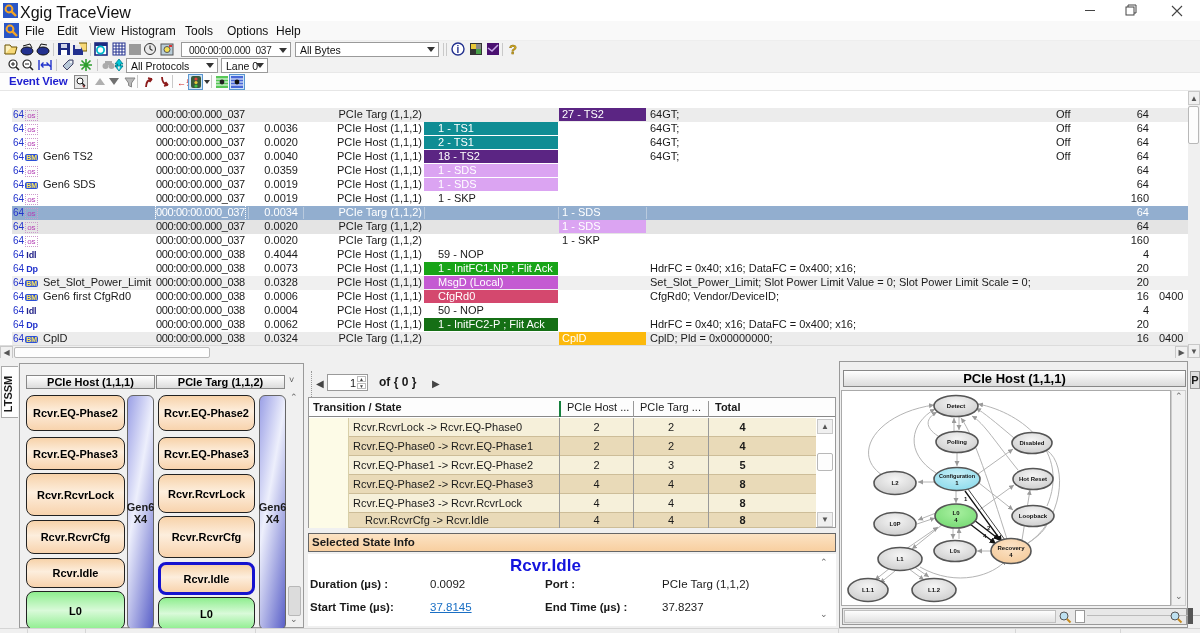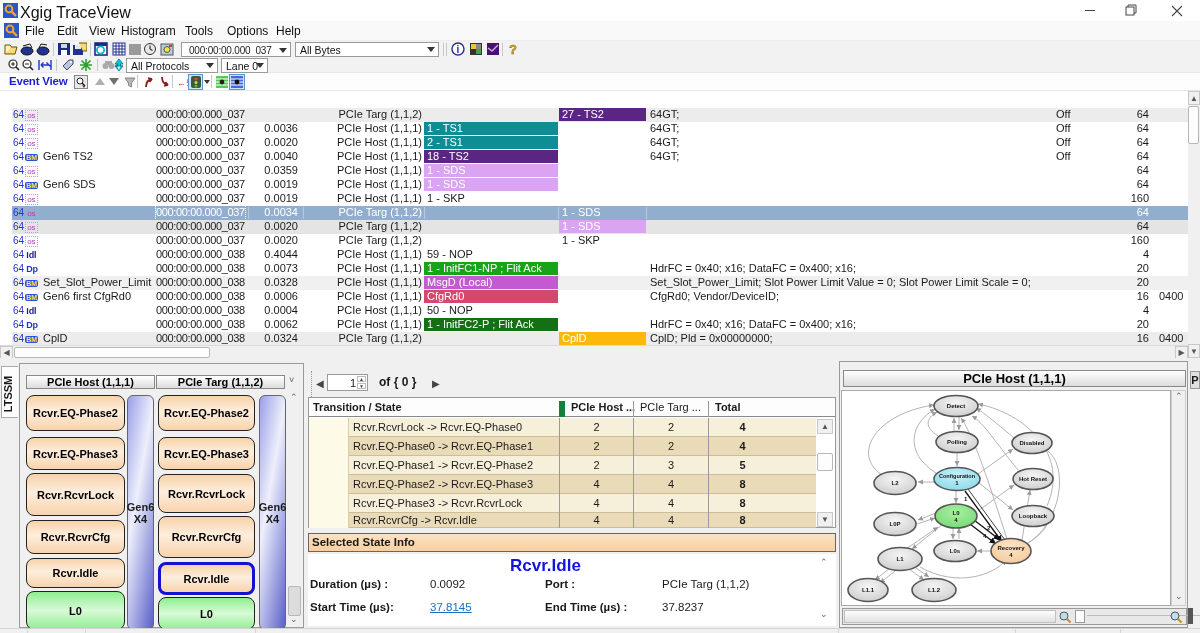--- a/index.html
+++ b/index.html
@@ -27,21 +27,21 @@
 .r.g{background:#ececec}
 .r.g2{background:#e4e4e4}
 .r.g3{background:#f0f0f0}
 .r.sel{background:#92aecf;color:#fff}
 .r s{position:absolute;top:0;height:14px;line-height:13px;white-space:nowrap;text-decoration:none;font-size:11px}
 .ci{left:1px;width:29px}
 .cb{left:31px}
 .ct{left:144px;letter-spacing:-0.35px}
 .cd{left:234px;width:52px;text-align:right}
 .cp{left:290px;width:120px;text-align:right}
-.cdn{left:412px;width:134px;color:#fff;padding-left:3px;height:13px!important;line-height:13px!important}
+.cdn{left:412px;width:134px;color:#fff;padding-left:14px;height:13px!important;line-height:13px!important}
 .cup{left:547px;width:87px;color:#fff;padding-left:3px;height:13px!important;line-height:13px!important}
 .cs{left:638px}
 .ca{left:1044px}
 .cy{left:1102px;width:35px;text-align:right}
 .cg{left:1147px}
 .teal{background:#0f8d94}.pur{background:#5b2583}.vio{background:#dba4f2}
 .grn{background:#18a418}.dgrn{background:#156f15}.orc{background:#c45ad2}
 .cri{background:#d4486e}.amb{background:#fcb90c}
 .pln{color:#1a1a1a!important}
 .n64{color:#2233cc;font-size:10px}
@@ -488,31 +488,31 @@
     <span class="abs" style="right:11px;top:2px">1</span>
     <span class="abs" style="right:1px;top:1px;width:9px;height:6px;border:1px solid #bbb;font-size:5px;text-align:center;line-height:5px;color:#444">▲</span>
     <span class="abs" style="right:1px;top:8px;width:9px;height:6px;border:1px solid #bbb;font-size:5px;text-align:center;line-height:5px;color:#444">▼</span>
   </div>
   <span class="abs" style="left:73px;top:14px;font-weight:700;font-size:12px">of { 0 }</span>
   <span class="abs" style="left:126px;top:17px;color:#444;font-size:10px">▶</span>
 
   <div class="abs" style="left:2px;top:36px;width:528px;height:131px;background:#fff;border:1px solid #999">
     <div class="abs" style="left:0;top:0;width:526px;height:19px;background:#fdfdfd;border-bottom:1px solid #888">
       <span class="abs" style="left:4px;top:3px;font-weight:700">Transition / State</span>
-      <span class="abs" style="left:250px;top:3px;font-weight:700;border-left:6px solid #15803d;padding-left:6px;height:16px">PCIe Host ...</span>
+      <span class="abs" style="left:250px;top:3px;font-weight:400;border-left:2px solid #15803d;padding-left:6px;height:16px">PCIe Host ...</span>
       <span class="abs" style="left:324px;top:3px;font-weight:400;border-left:1px solid #999;padding-left:6px;height:16px">PCIe Targ ...</span>
       <span class="abs" style="left:399px;top:3px;font-weight:700;border-left:1px solid #999;padding-left:6px;height:16px">Total</span>
     </div>
     <div class="abs" style="left:0;top:20px;width:40px;height:110px;background:#fdfbe7;border-right:1px solid #d8cfa8"></div>
     <div class="trow lt" style="top:20px;left:40px"><span style="padding-left:4px">Rcvr.RcvrLock -&gt; Rcvr.EQ-Phase0</span><span class="tcell" style="left:210px;width:74px">2</span><span class="tcell" style="left:284px;width:75px">2</span><span class="tcell bold" style="left:359px;width:68px">4</span></div>
     <div class="trow dk" style="top:39px;left:40px"><span style="padding-left:4px">Rcvr.EQ-Phase0 -&gt; Rcvr.EQ-Phase1</span><span class="tcell" style="left:210px;width:74px">2</span><span class="tcell" style="left:284px;width:75px">2</span><span class="tcell bold" style="left:359px;width:68px">4</span></div>
     <div class="trow lt" style="top:58px;left:40px"><span style="padding-left:4px">Rcvr.EQ-Phase1 -&gt; Rcvr.EQ-Phase2</span><span class="tcell" style="left:210px;width:74px">2</span><span class="tcell" style="left:284px;width:75px">3</span><span class="tcell bold" style="left:359px;width:68px">5</span></div>
     <div class="trow dk" style="top:77px;left:40px"><span style="padding-left:4px">Rcvr.EQ-Phase2 -&gt; Rcvr.EQ-Phase3</span><span class="tcell" style="left:210px;width:74px">4</span><span class="tcell" style="left:284px;width:75px">4</span><span class="tcell bold" style="left:359px;width:68px">8</span></div>
     <div class="trow lt" style="top:96px;left:40px"><span style="padding-left:4px">Rcvr.EQ-Phase3 -&gt; Rcvr.RcvrLock</span><span class="tcell" style="left:210px;width:74px">4</span><span class="tcell" style="left:284px;width:75px">4</span><span class="tcell bold" style="left:359px;width:68px">8</span></div>
-    <div class="trow dk" style="top:115px;left:40px;height:15px;line-height:15px"><span style="padding-left:4px">Rcvr.RcvrCfg -&gt; Rcvr.Idle</span><span class="tcell" style="left:210px;width:74px;height:15px">4</span><span class="tcell" style="left:284px;width:75px;height:15px">4</span><span class="tcell bold" style="left:359px;width:68px;height:15px">8</span></div>
+    <div class="trow dk" style="top:115px;left:40px;height:15px;line-height:15px"><span style="padding-left:16px">Rcvr.RcvrCfg -&gt; Rcvr.Idle</span><span class="tcell" style="left:210px;width:74px;height:15px">4</span><span class="tcell" style="left:284px;width:75px;height:15px">4</span><span class="tcell bold" style="left:359px;width:68px;height:15px">8</span></div>
     <div class="sbtn" style="left:508px;top:21px;width:16px;height:15px;font-size:8px;line-height:14px">▲</div>
     <div class="thumb" style="left:508px;top:55px;width:16px;height:18px"></div>
     <div class="sbtn" style="left:508px;top:114px;width:16px;height:15px;font-size:8px;line-height:14px">▼</div>
   </div>
 
   <div class="abs" style="left:2px;top:172px;width:528px;height:19px;background:linear-gradient(180deg,#fce3c4,#f8cfa0);border:1px solid #666">
     <span class="abs" style="left:3px;top:2px;font-weight:700;font-size:11.5px">Selected State Info</span>
   </div>
   <div class="abs" style="left:2px;top:193px;width:528px;height:72px;background:#fff">
     <span class="abs" style="left:202px;top:2px;font-weight:700;font-size:17px;color:#1414dd">Rcvr.Idle</span>

